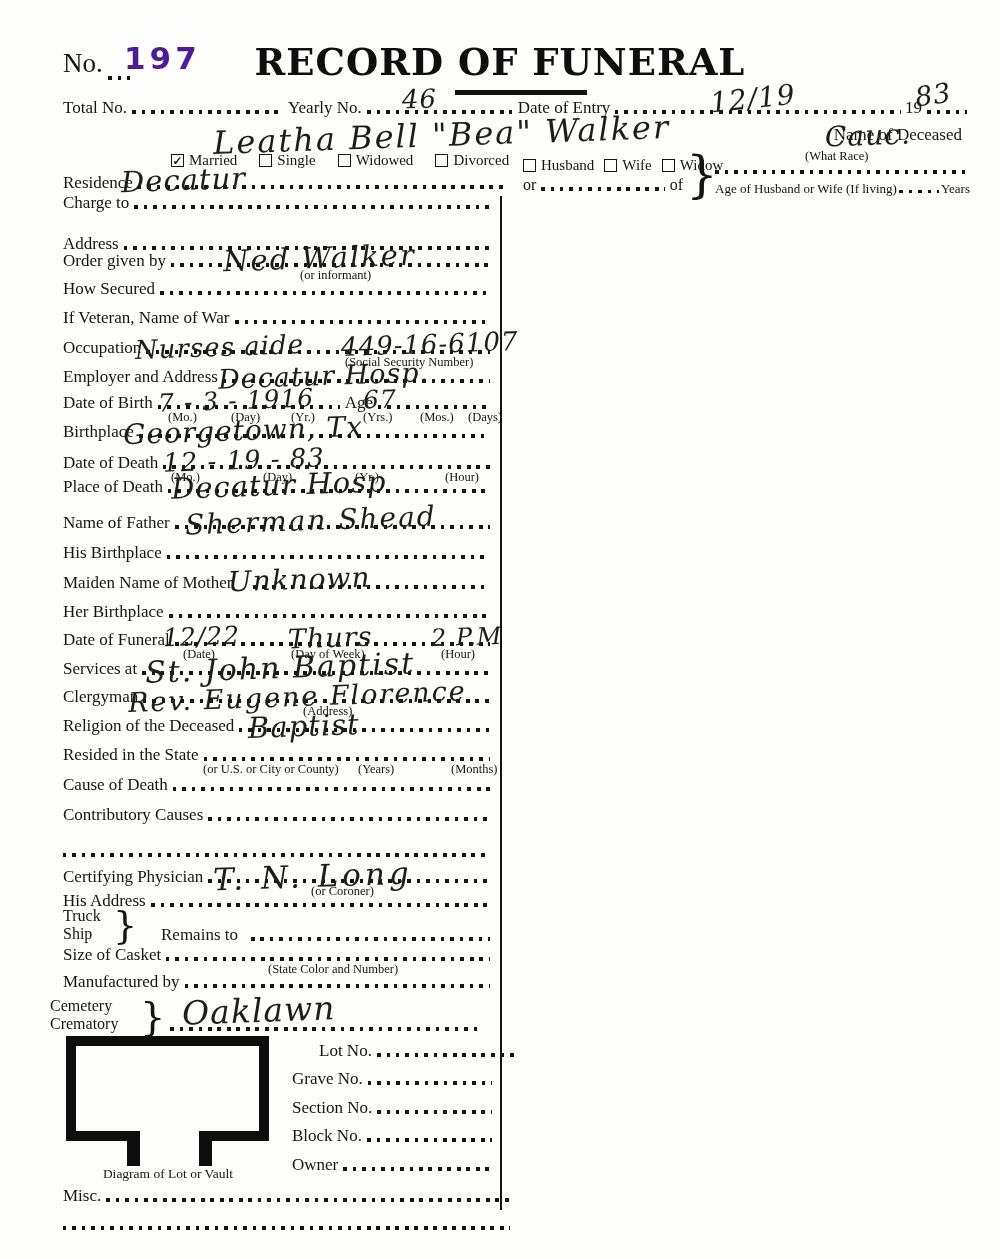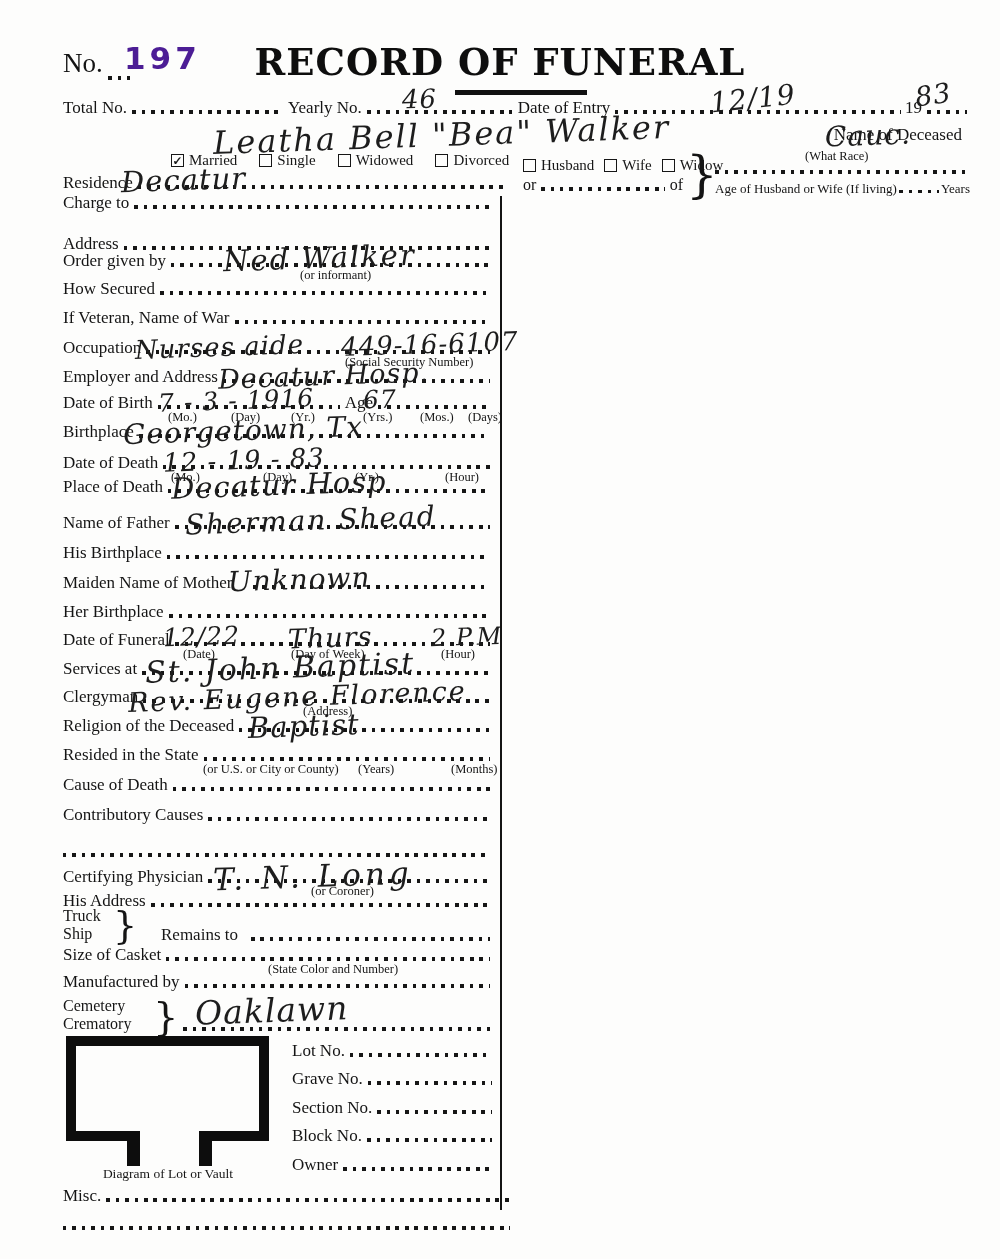--- a/index.html
+++ b/index.html
@@ -296,41 +296,41 @@
     <span class="lbl">Size of Casket</span>
     <span class="dots"></span>
     <span class="cap" style="left:205px;top:21px;">(State Color and Number)</span>
   </div>
 
   <div class="row" style="top:969px;left:63px;width:427px;">
     <span class="lbl">Manufactured by</span>
     <span class="dots"></span>
   </div>
 
-  <div class="abs" style="top:996px;left:63px;width:427px;height:42px;">
+  <div class="abs" style="top:996px;left:50px;width:427px;height:42px;">
     <span class="stack-lbl" style="left:0;top:2px;">Cemetery</span>
     <span class="stack-lbl" style="left:0;top:20px;">Crematory</span>
     <span class="brace" style="left:90px;top:0;font-size:40px;">}</span>
     <div class="abs dotline" style="left:120px;right:0;top:31px;"></div>
     <span class="hw" style="left:132px;top:-2px;font-size:33px;">Oaklawn</span>
   </div>
 
   <svg class="abs" style="left:66px;top:1036px;" width="206" height="132" viewBox="0 0 206 132">
     <rect x="0" y="0" width="203" height="10" fill="#0d0d0d"></rect>
     <rect x="0" y="0" width="10" height="105" fill="#0d0d0d"></rect>
     <rect x="193" y="0" width="10" height="105" fill="#0d0d0d"></rect>
     <rect x="0" y="95" width="74" height="10" fill="#0d0d0d"></rect>
     <rect x="133" y="95" width="70" height="10" fill="#0d0d0d"></rect>
     <rect x="61" y="95" width="13" height="35" fill="#0d0d0d"></rect>
     <rect x="133" y="95" width="13" height="35" fill="#0d0d0d"></rect>
   </svg>
   <div class="abs" style="left:78px;top:1166px;width:180px;text-align:center;font-size:13.5px;">Diagram of Lot or Vault</div>
 
   <div class="abs" style="left:292px;top:1031px;width:200px;">
-    <div class="row" style="position:relative;height:28.6px;width:200px;">
+    <div class="row" style="position:relative;height:28.6px;width:200px;margin-left:27px;">
       <span class="lbl">Lot No.</span>
       <span class="dots"></span>
     </div>
     <div class="row" style="position:relative;height:28.6px;width:200px;">
       <span class="lbl">Grave No.</span>
       <span class="dots"></span>
     </div>
     <div class="row" style="position:relative;height:28.6px;width:200px;">
       <span class="lbl">Section No.</span>
       <span class="dots"></span>

